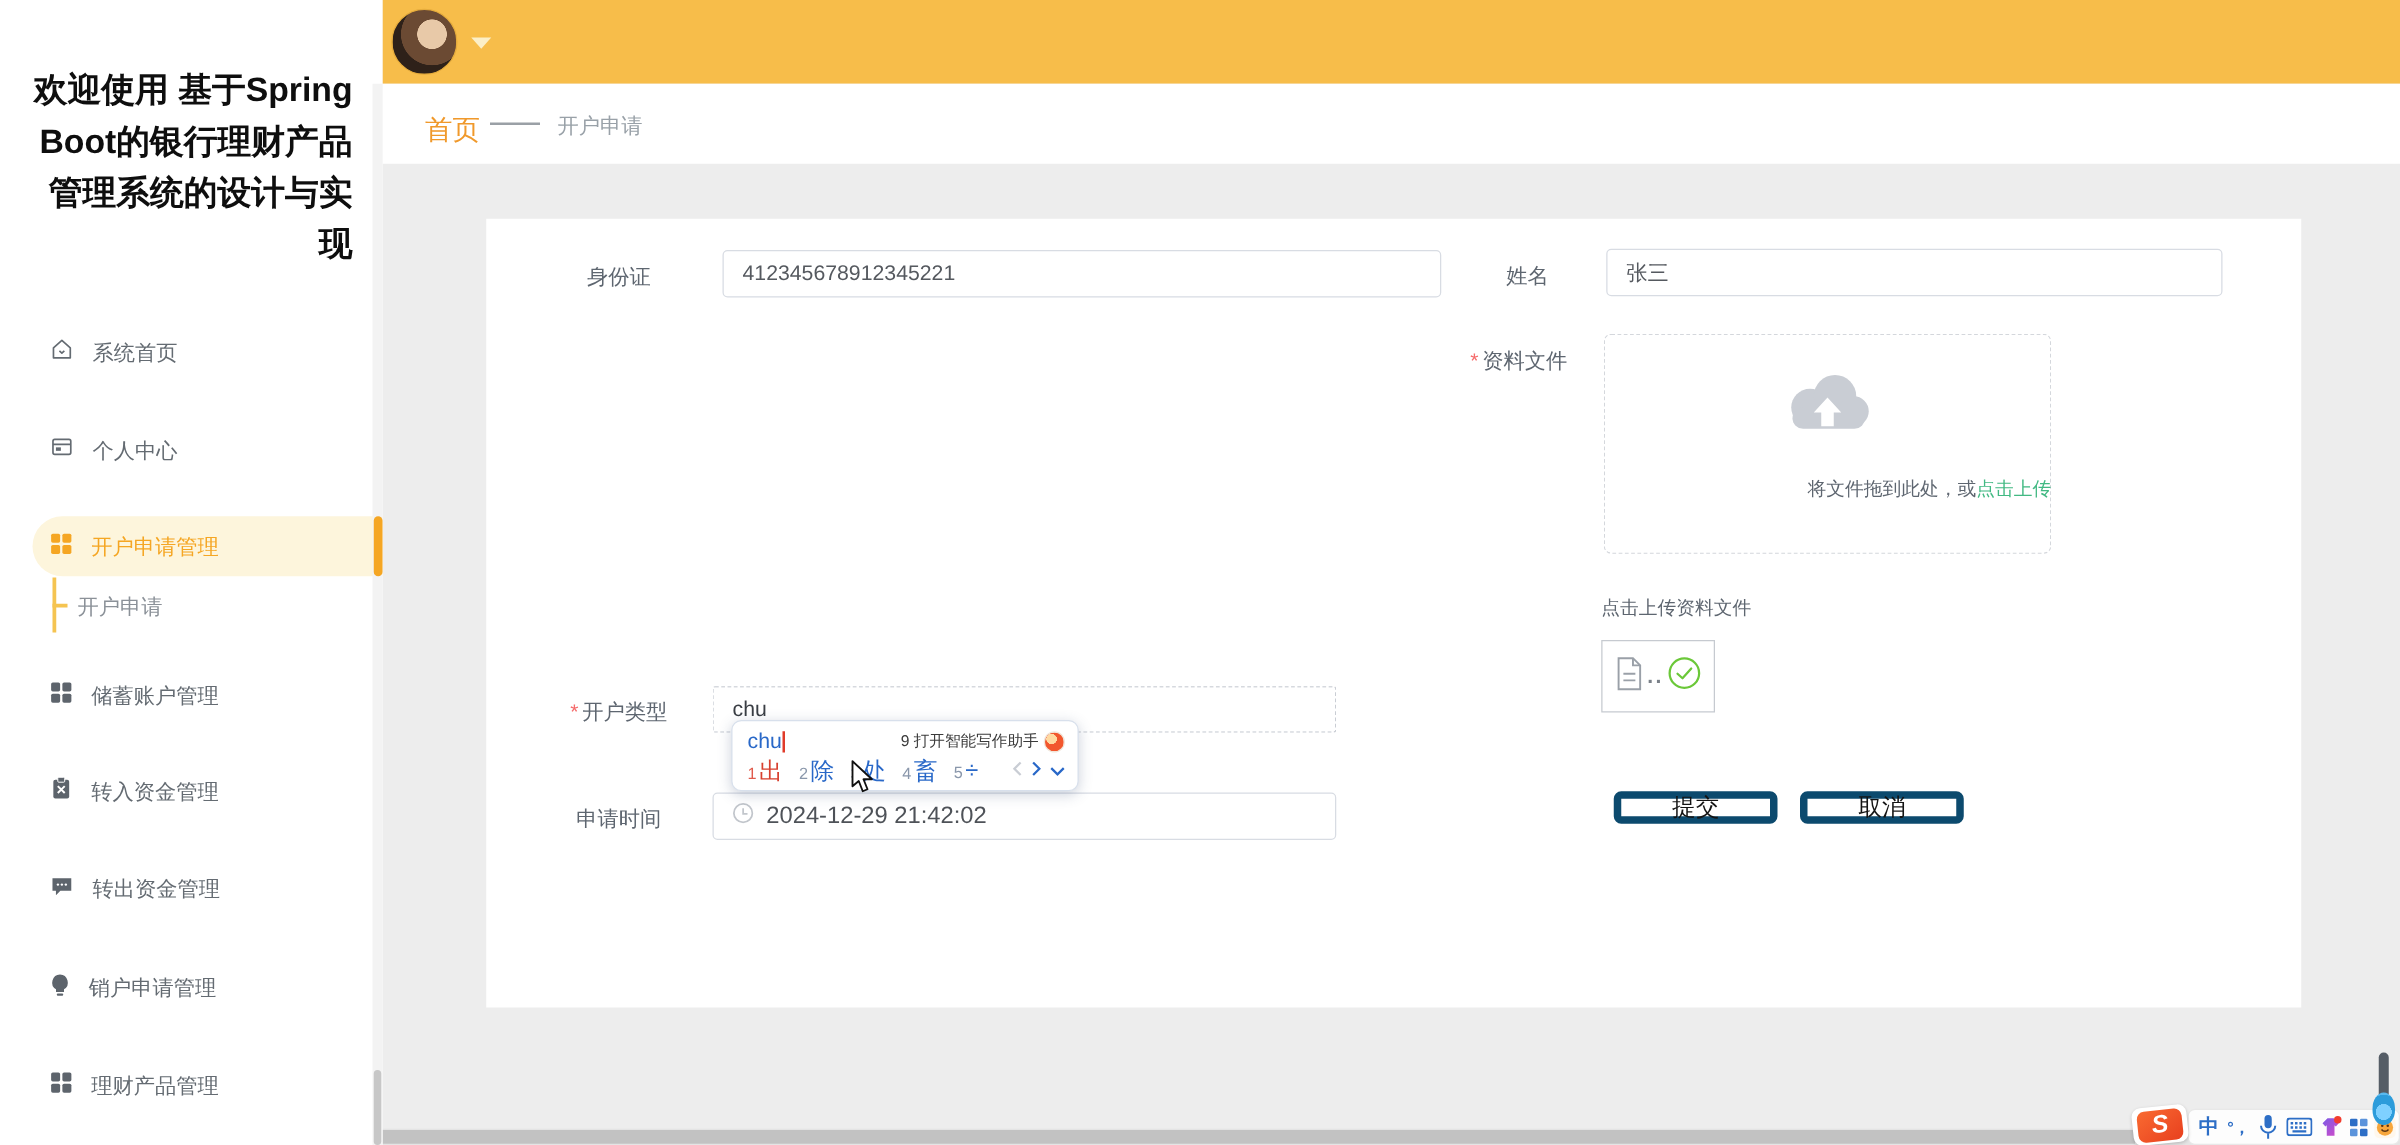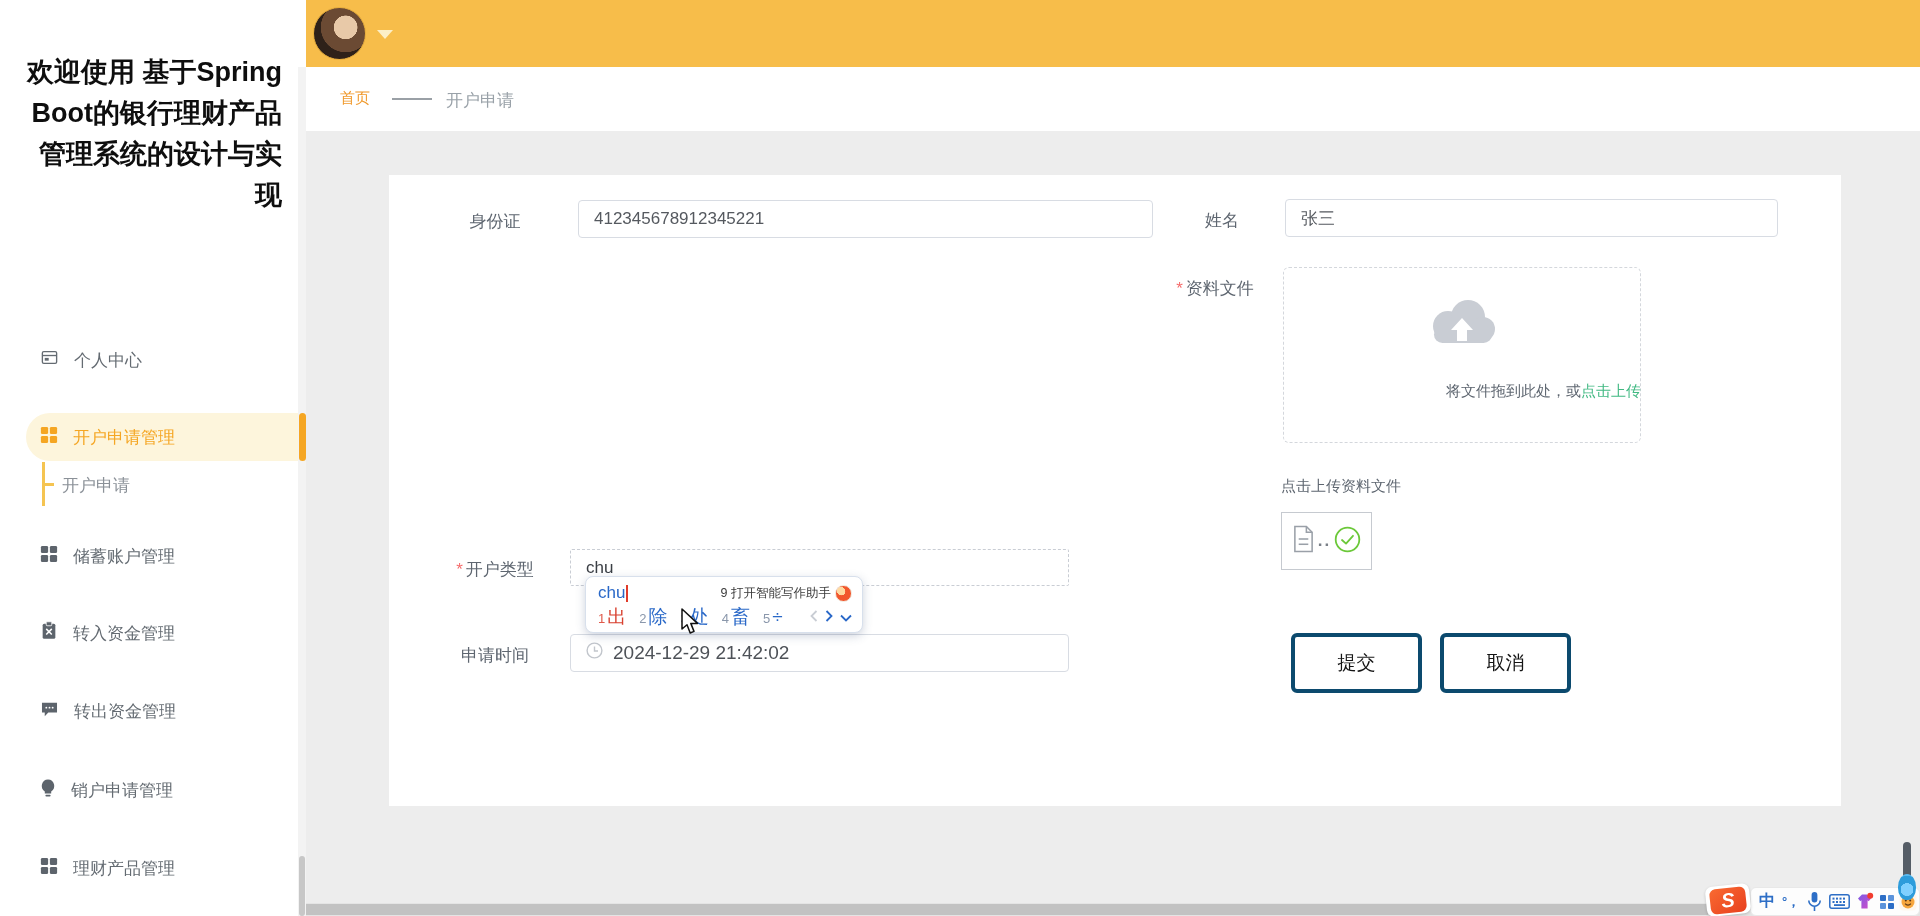--- a/index.html
+++ b/index.html
@@ -28,21 +28,21 @@
 
   
   .topbar { left:306px; top:0; width:1614px; height:67px; background:#F7BD4A; }
   .avatar { left:313px; top:7px; width:53px; height:53px; border-radius:50%;
             background:radial-gradient(circle at 62% 38%, #E8C9A8 0 26%, #6b4a33 27% 55%, #2e2119 56%);
             border:1px solid #e6ac3c; cursor:pointer; }
   .avatar-caret { left:377px; top:30px; width:0; height:0;
                   border-left:8px solid transparent; border-right:8px solid transparent;
                   border-top:9px solid #FCEFC7; cursor:pointer; }
   .crumbbar { left:306px; top:67px; width:1614px; height:64px; background:#FFFFFF; }
-  .crumb-home { left:340px; top:89px; font-size:15px; color:#F0992B; font-weight:500; cursor:pointer;text-align:center; }
+  .crumb-home { left:340px; top:89px; font-size:22px; color:#F0992B; font-weight:500; cursor:pointer;text-align:center; }
   .crumb-sep  { left:392px; top:98px; width:40px; height:2px; background:#9aa0a6; }
   .crumb-cur  { left:446px; top:89px; font-size:17px; color:#99A1A8; }
 
   
   .card { left:389px; top:175px; width:1452px; height:631px; background:#FFFFFF; }
 
   .f-label { font-size:17px; color:#5E6670; text-align:center; white-space:nowrap; }
   .req { color:#F56C6C; margin-right:3px; }
   .t-input { background:#fff; border:1px solid #D8DCE3; border-radius:4px;
              display:flex; align-items:center; padding:0 15px; font-size:17px; color:#55595F; }
@@ -56,21 +56,21 @@
                display:flex; align-items:center; justify-content:space-between; padding:0 10px;
                background:#fff; cursor:pointer; }
   .file-dots { font-size:17px; color:#7A8088; letter-spacing:2px; font-weight:700; }
 
   .dashed-input { left:570px; top:549px; width:499px; height:37px; background:#fff;
                   border:1px dashed #C9CDD4; border-radius:2px; display:flex; align-items:center;
                   padding:0 15px; font-size:17px; color:#3A3E44; }
   .time-input { left:570px; top:634px; width:499px; height:38px; }
   .time-input .tv { margin-left:10px; font-size:19px; color:#4E5258; }
 
-  .btn { top:633px; width:131px; height:60px; background:#fff; border:4px solid #0c4a6e;
+  .btn { top:633px; width:131px; height:26px; background:#fff; border:6px solid #0c4a6e;
          border-radius:6px; font-size:19px; color:#141414; display:flex; align-items:center;
          justify-content:center; cursor:pointer; font-family:inherit; }
 
   
   .ime { left:585px; top:576px; width:278px; height:57px; background:#fff;
          border:1px solid #D8E0EC; border-radius:8px; box-shadow:0 3px 10px rgba(60,80,120,.25);
          z-index:30; }
   .ime-row1 { position:absolute; left:12px; top:5px; width:254px; height:22px;
               display:flex; align-items:center; }
   .ime-comp { font-size:17px; color:#2968C8; }
@@ -127,20 +127,28 @@
   <div class="abs crumb-cur">开户申请</div>
 
   <div class="abs sidebar"></div>
   <div class="abs sidebar-title" style="z-index:6">欢迎使用 基于SpringBoot的银行理财产品管理系统的设计与实现</div>
 
   <div class="abs active-pill" style="z-index:6"></div>
   <div class="abs active-edge" style="z-index:7"></div>
   <div class="abs sub-line" style="z-index:6"></div>
   <div class="abs sub-tick" style="z-index:6"></div>
 
+  <div class="abs menu-item" style="top:258px;z-index:8">
+    <span>
+      <svg width="19" height="19" viewBox="0 0 24 24">
+          <path d="M3.5 10.5 L12 3 L20.5 10.5 V20.5 H3.5 Z M9.5 13.5 l2.5 2.2 2.5-2.2" fill="none" stroke="#646b72" stroke-width="1.7" stroke-linejoin="round"></path>
+        </svg>
+    </span>
+    <span class="mi-label">系统首页</span>
+  </div>
 
   <div class="abs menu-item" style="top:336px;z-index:8">
     <span>
       <svg width="19" height="19" viewBox="0 0 24 24">
           <rect x="3" y="4.5" width="18" height="15" rx="1.8" fill="none" stroke="#646b72" stroke-width="1.7"></rect>
           <line x1="3" y1="9.5" x2="21" y2="9.5" stroke="#646b72" stroke-width="1.7"></line>
           <rect x="6" y="12.5" width="5" height="3.5" fill="#646b72"></rect>
         </svg>
     </span>
     <span class="mi-label">个人中心</span>

